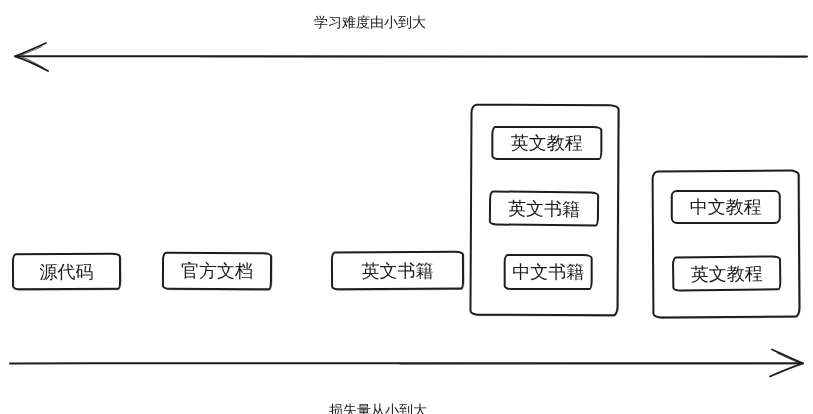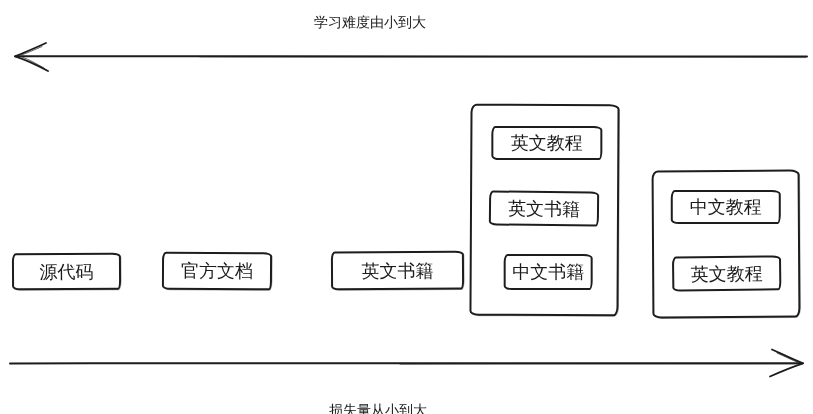--- a/index.html
+++ b/index.html
@@ -96,21 +96,21 @@
     </div>
     <div class="sbox r-pos" style="left:17px; top:85px; width:110px; height:35px;">
       <span>英文书籍</span>
     </div>
     <div class="sbox r-neg" style="left:32px; top:148px; width:89px; height:36px;">
       <span>中文书籍</span>
     </div>
   </div>
 
   <div class="group r-neg" style="left:652px; top:170px; width:148px; height:148px;">
-    <div class="sbox r-pos" style="left:17px; top:18px; width:110px; height:34px;">
+    <div class="sbox r-pos" style="left:17px; top:18px; width:110px; height:34px;border-radius:6px;">
       <span>中文教程</span>
     </div>
     <div class="sbox r-neg" style="left:18px; top:84px; width:109px; height:35px;">
       <span>英文教程</span>
     </div>
   </div>
 
   <svg class="arrow-svg" id="arrow-bottom" viewBox="0 0 813 38" fill="none" stroke="#1c1c1c" stroke-linecap="round">
     <path d="M10,18.5 C300,17.5 600,19.2 802,18.3" stroke-width="2"></path>
     <path d="M400,19.4 C600,18.6 750,19.4 800,18.8" stroke-width="1" opacity="0.5"></path>

